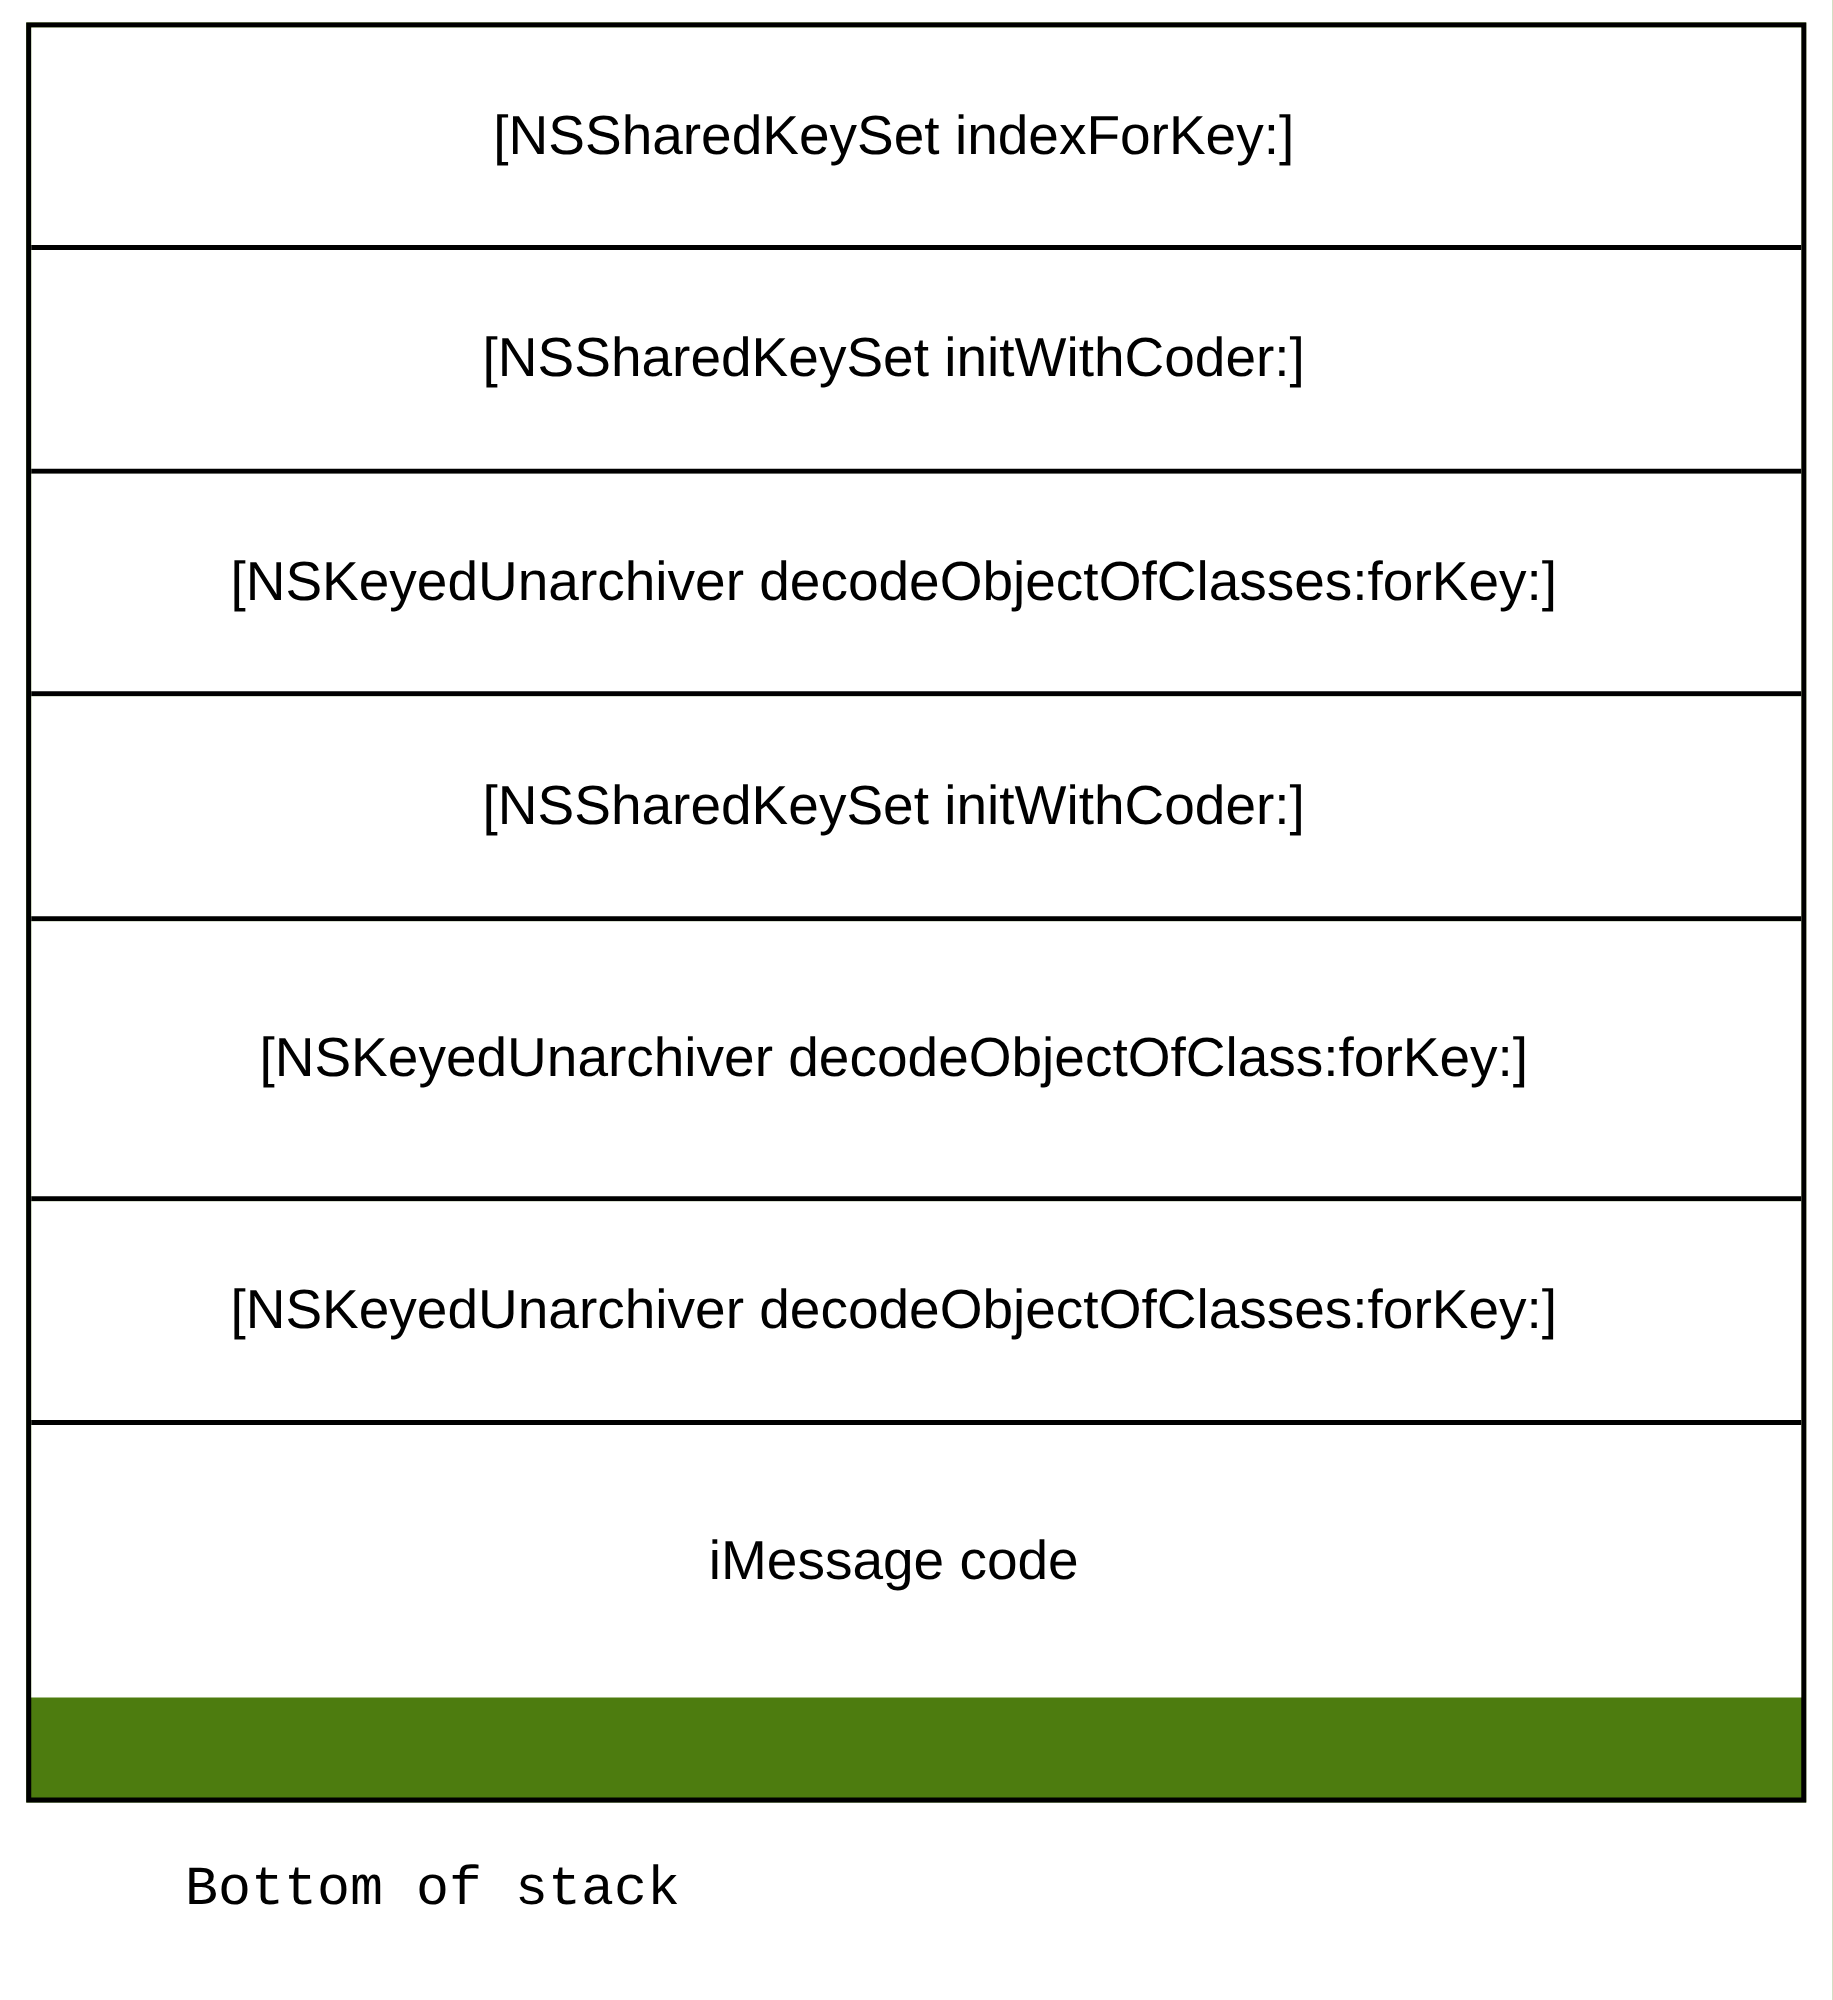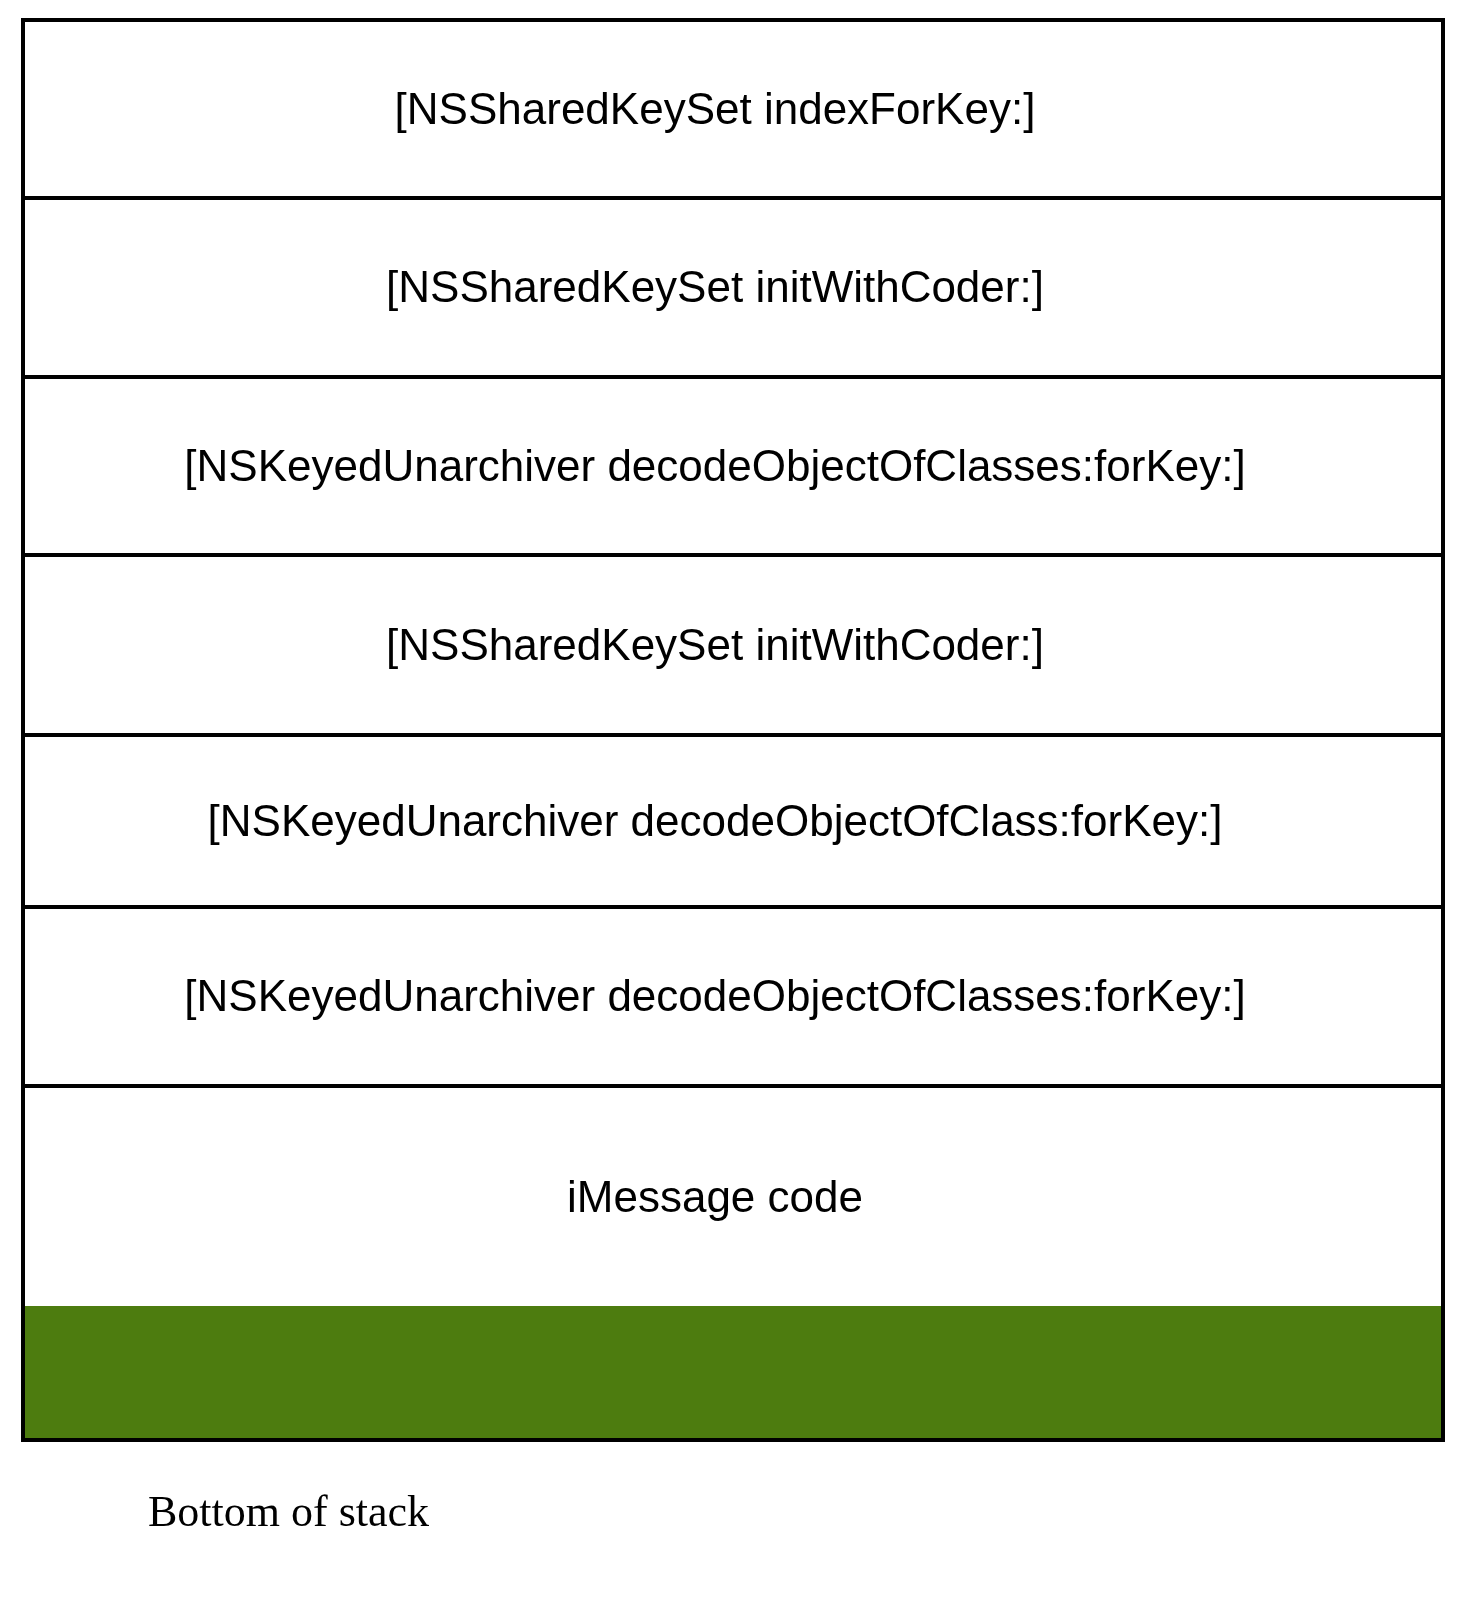--- a/index.html
+++ b/index.html
@@ -51,21 +51,21 @@
     text-align: center;
     letter-spacing: 0px;
     position: relative;
     left: -18px;
   }
 
   #bottom-of-stack-label {
     position: absolute;
     left: 148px;
     top: 1489px;
-    font-family: Liberation Serif, serif;
+    font-family: Liberation Mono, monospace;
     font-size: 44px;
     line-height: 1.05;
     color: #000000;
     white-space: nowrap;
   }
 </style>
 </head>
 <body>
 
 <div id="stack-diagram">
@@ -74,21 +74,21 @@
   </div>
   <div class="stack-frame" style="height:179px">
     <span class="frame-label">[NSSharedKeySet initWithCoder:]</span>
   </div>
   <div class="stack-frame" style="height:178px">
     <span class="frame-label">[NSKeyedUnarchiver decodeObjectOfClasses:forKey:]</span>
   </div>
   <div class="stack-frame" style="height:180px">
     <span class="frame-label">[NSSharedKeySet initWithCoder:]</span>
   </div>
-  <div class="stack-frame" style="height:172px">
+  <div class="stack-frame" style="height:224px">
     <span class="frame-label">[NSKeyedUnarchiver decodeObjectOfClass:forKey:]</span>
   </div>
   <div class="stack-frame" style="height:179px">
     <span class="frame-label">[NSKeyedUnarchiver decodeObjectOfClasses:forKey:]</span>
   </div>
   <div class="stack-frame" style="height:218px">
     <span class="frame-label">iMessage code</span>
   </div>
 </div>
 

